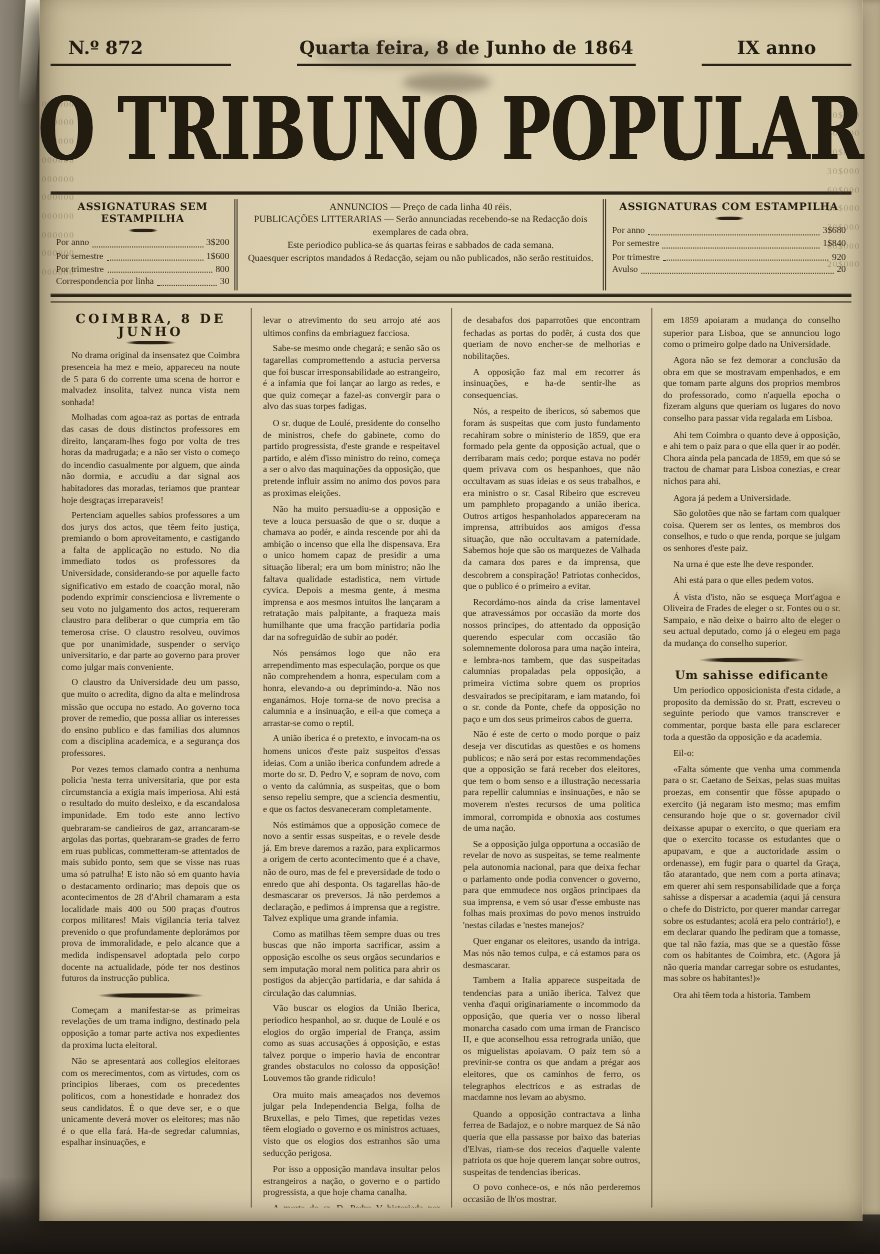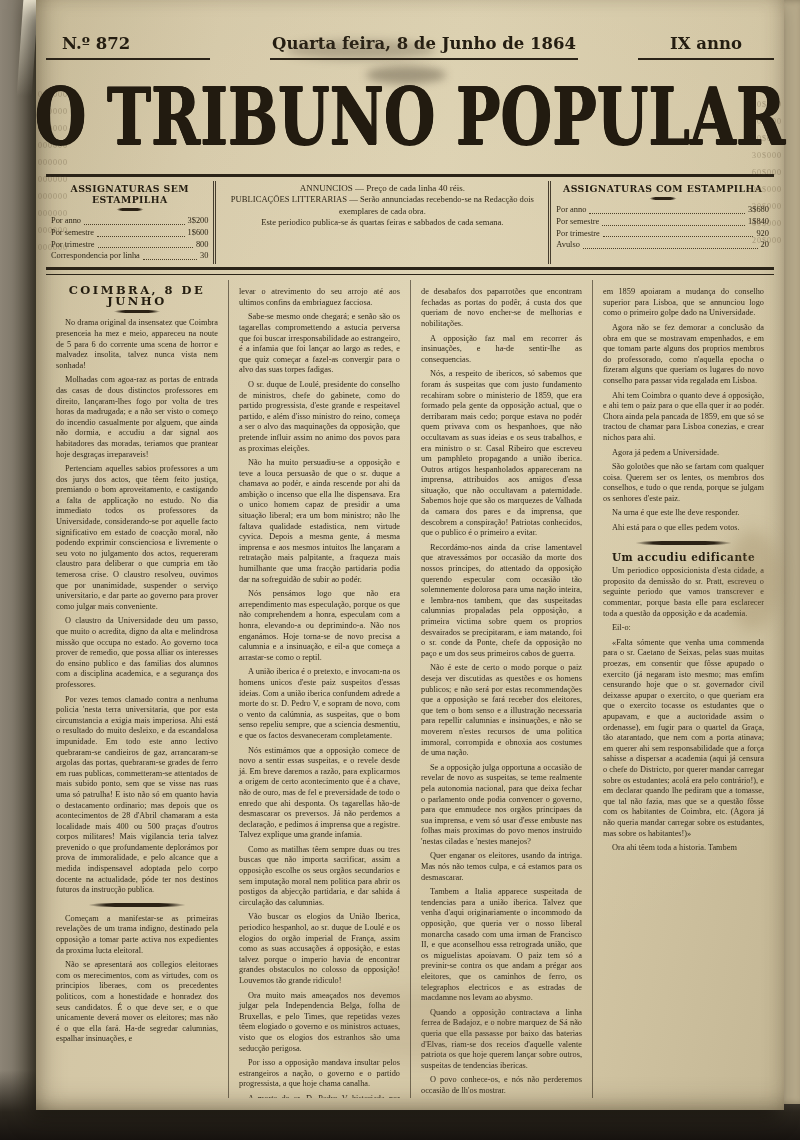--- a/index.html
+++ b/index.html
@@ -153,20 +153,21 @@
         <div class="subrow">
             <span>Correspondencia por linha</span>
             <span class="dots"></span>
             <span>30</span>
           </div>
       </div>
       <div class="infobox ib-center">
         <div class="ib-line first">ANNUNCIOS — Preço de cada linha 40 réis.</div>
         <div class="ib-line">PUBLICAÇÕES LITTERARIAS — Serão annunciadas recebendo-se na Redacção dois exemplares de cada obra.</div>
         <div class="ib-line">Este periodico publica-se ás quartas feiras e sabbados de cada semana.</div>
+        <div class="ib-line">Quaesquer escriptos mandados á Redacção, sejam ou não publicados, não serão restituidos.</div>
       </div>
       <div class="infobox ib-right">
         <div class="ib-title">ASSIGNATURAS COM ESTAMPILHA</div>
         <div class="orn"></div>
         <div class="subrow">
             <span>Por anno</span>
             <span class="dots"></span>
             <span>3$680</span>
           </div>
         <div class="subrow">
@@ -233,22 +234,23 @@
           <div class="para">Andaram mettidos 'nisso todos os que</div>
         </div>
       <div class="col">
           <div class="para cont">em 1859 apoiaram a mudança do conselho superior para Lisboa, que se annunciou logo como o primeiro golpe dado na Universidade.</div>
           <div class="para">Agora não se fez demorar a conclusão da obra em que se mostravam empenhados, e em que tomam parte alguns dos proprios membros do professorado, como n'aquella epocha o fizeram alguns que queriam os lugares do novo conselho para passar vida regalada em Lisboa.</div>
           <div class="para">Ahi tem Coimbra o quanto deve á opposição, e ahi tem o paiz para o que ella quer ir ao podér. Chora ainda pela pancada de 1859, em que só se tractou de chamar para Lisboa conezias, e crear nichos para ahi.</div>
           <div class="para">Agora já pedem a Universidade.</div>
           <div class="para">São golotões que não se fartam com qualquer coisa. Querem ser os lentes, os membros dos conselhos, e tudo o que renda, porque se julgam os senhores d'este paiz.</div>
           <div class="para">Na urna é que este lhe deve responder.</div>
           <div class="para">Ahi está para o que elles pedem votos.</div>
+          <div class="para">Á vista d'isto, não se esqueça Mort'agoa e Oliveira de Frades de eleger o sr. Fontes ou o sr. Sampaio, e não deixe o bairro alto de eleger o seu actual deputado, como já o elegeu em paga da mudança do conselho superior.</div>
           <div class="swell"></div>
-          <div class="col-head small">Um accudiu edificante</div>
+          <div class="col-head small">Um sahisse edificante</div>
           <div class="para">Um periodico opposicionista d'esta cidade, a proposito da demissão do sr. Pratt, escreveu o seguinte periodo que vamos transcrever e commentar, porque basta elle para esclarecer toda a questão da opposição e da academia.</div>
           <div class="para">Eil-o:</div>
           <div class="para">«Falta sómente que venha uma commenda para o sr. Caetano de Seixas, pelas suas muitas proezas, em consentir que fôsse apupado o exercito (já negaram isto mesmo; mas emfim censurando hoje que o sr. governador civil deixasse apupar o exercito, o que queriam era que o exercito tocasse os estudantes que o apupavam, e que a auctoridade assim o ordenasse), em fugir para o quartel da Graça, tão atarantado, que nem com a porta atinava; em querer ahi sem responsabilidade que a força sahisse a dispersar a academia (aqui já censura o chefe do Districto, por querer mandar carregar sobre os estudantes; acolá era pelo contrário!), e em declarar quando lhe pediram que a tomasse, que tal não fazia, mas que se a questão fôsse com os habitantes de Coimbra, etc. (Agora já não queria mandar carregar sobre os estudantes, mas sobre os habitantes!)»</div>
           <div class="para">Ora ahi têem toda a historia. Tambem</div>
         </div>
     </main>
   </div>
 </div>
 
 </body></html>

